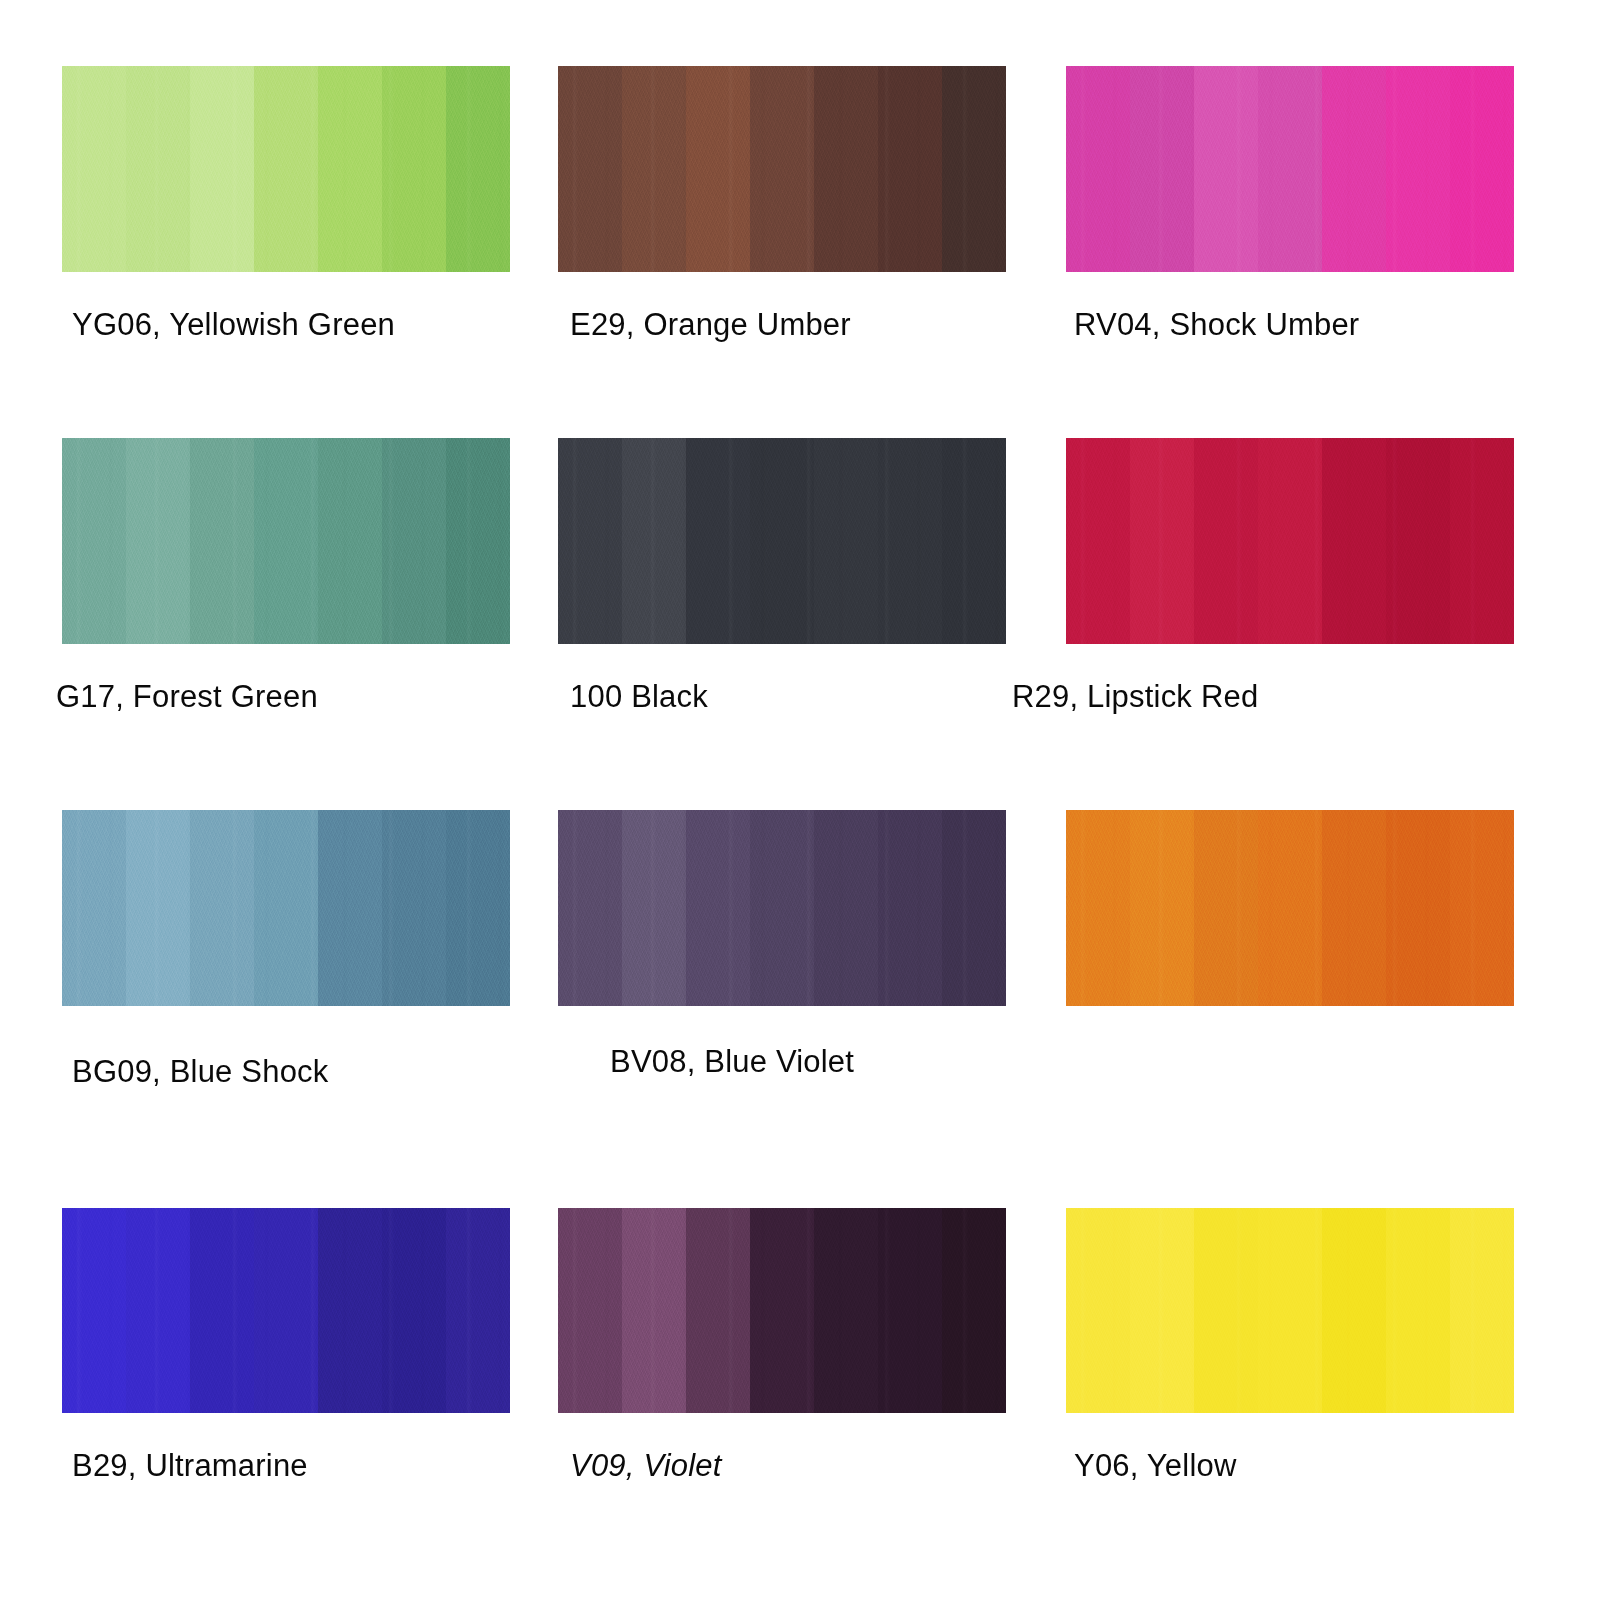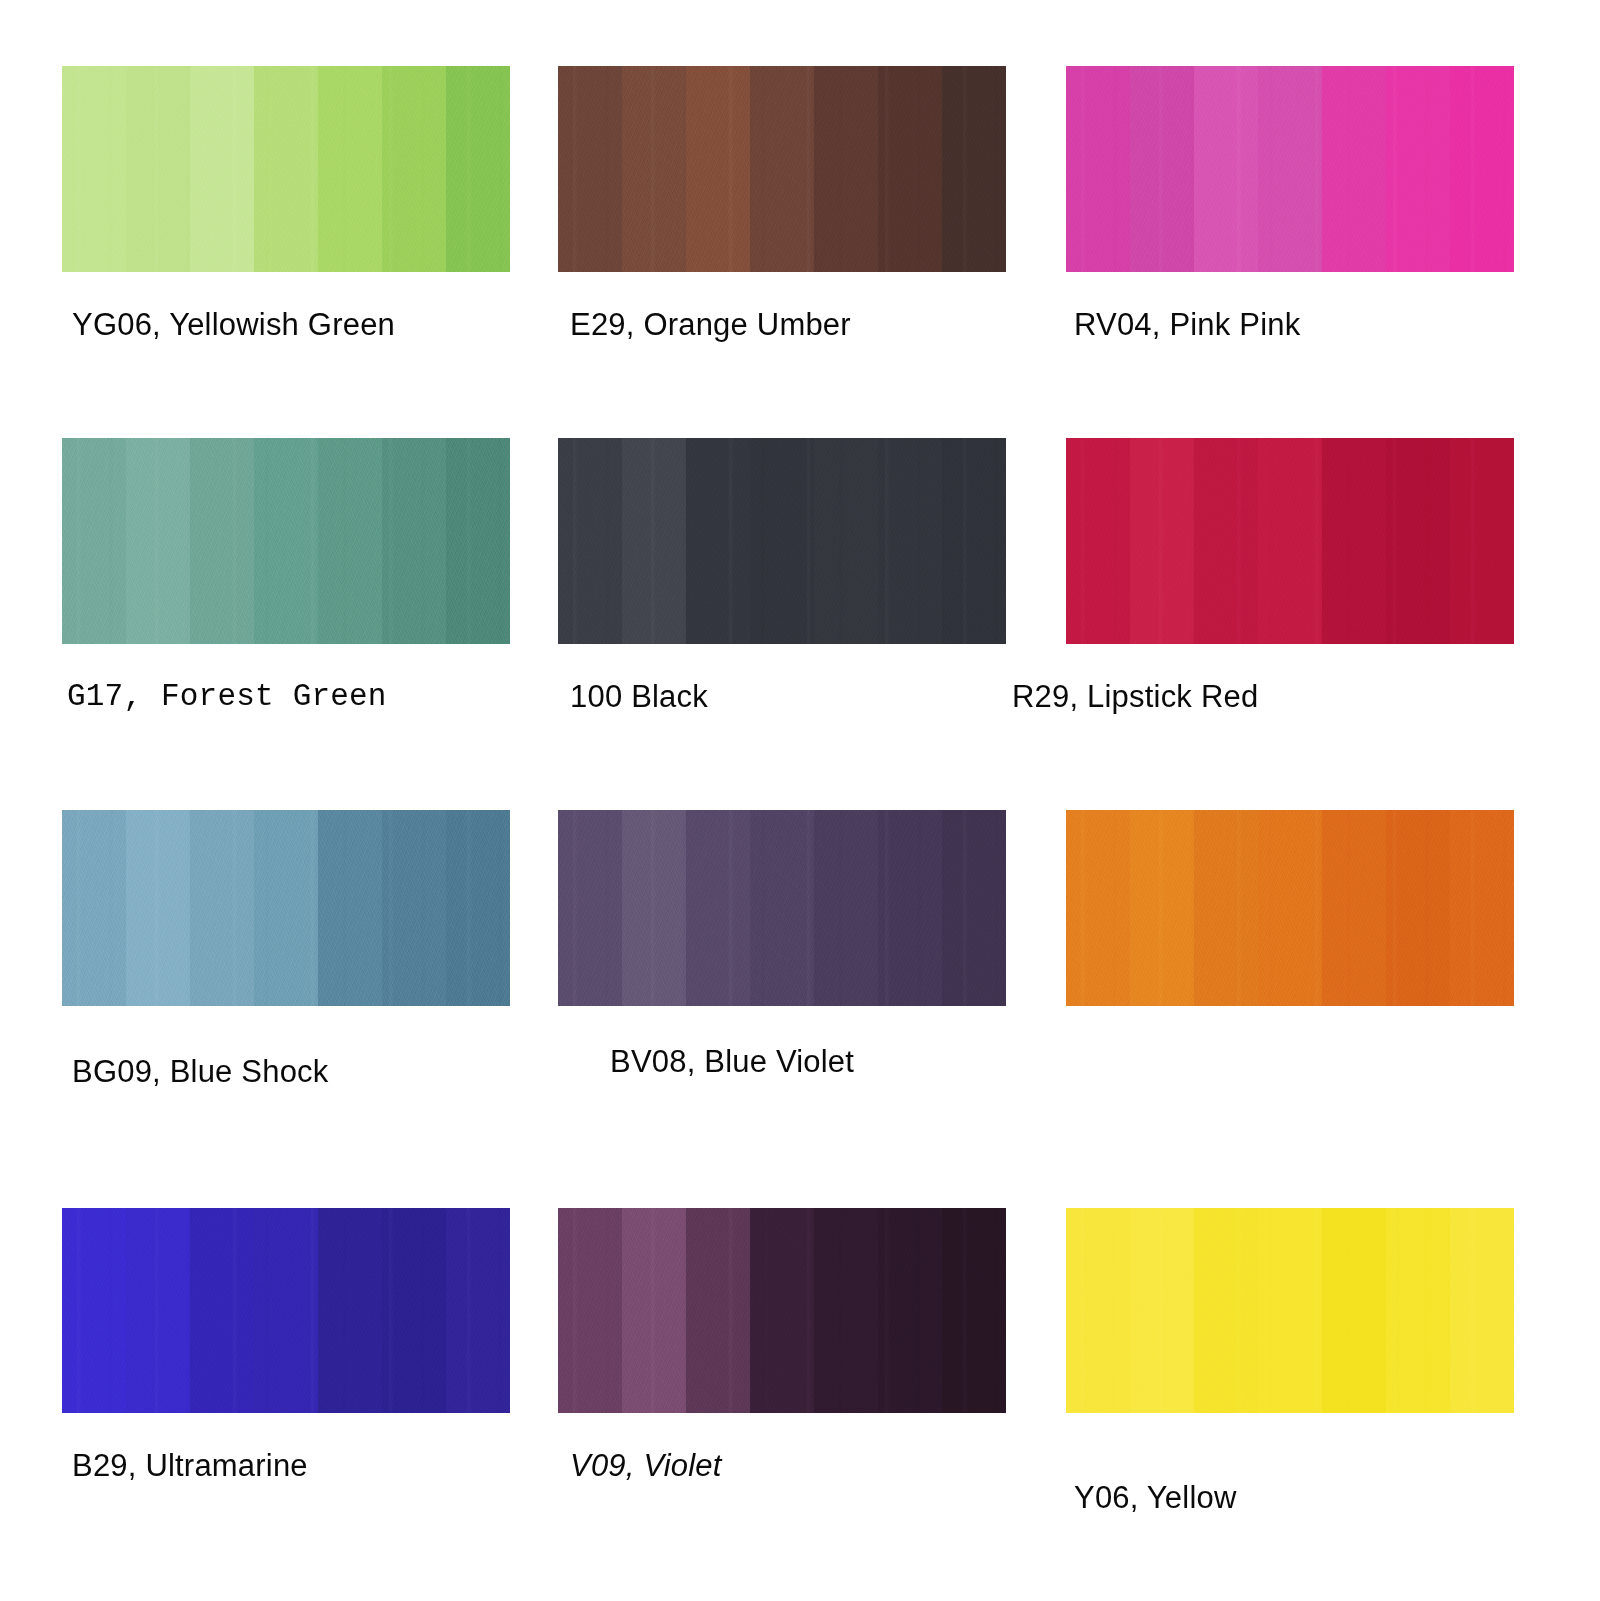--- a/index.html
+++ b/index.html
@@ -105,28 +105,28 @@
         <div class="grain"></div>
       </div>
     </div>
     <div class="swatch-label" style="left: 570px; top: 309px;">E29, Orange Umber</div>
     <div class="swatch-cell" style="left: 1066px; top: 66px; width: 448px; height: 206px;">
       <div class="swatch-chip" style="background: linear-gradient(90deg, rgb(214, 63, 168) 0%, rgb(214, 63, 168) 14.286%, rgb(207, 71, 169) 14.286%, rgb(207, 71, 169) 28.571%, rgb(217, 85, 179) 28.571%, rgb(217, 85, 179) 42.857%, rgb(213, 78, 174) 42.857%, rgb(213, 78, 174) 57.143%, rgb(226, 59, 168) 57.143%, rgb(226, 59, 168) 71.429%, rgb(232, 53, 167) 71.429%, rgb(232, 53, 167) 85.714%, rgb(234, 47, 164) 85.714%, rgb(234, 47, 164) 100%) rgb(230, 63, 171);">
         <div class="streaks"></div>
         <div class="grain"></div>
       </div>
     </div>
-    <div class="swatch-label" style="left: 1074px; top: 309px;">RV04, Pink Pink</div>
+    <div class="swatch-label" style="left: 1074px; top: 309px;">RV04, Shock Umber</div>
     <div class="swatch-cell" style="left: 62px; top: 438px; width: 448px; height: 206px;">
       <div class="swatch-chip" style="background: linear-gradient(90deg, rgb(116, 170, 155) 0%, rgb(116, 170, 155) 14.286%, rgb(124, 176, 161) 14.286%, rgb(124, 176, 161) 28.571%, rgb(111, 166, 149) 28.571%, rgb(111, 166, 149) 42.857%, rgb(100, 160, 143) 42.857%, rgb(100, 160, 143) 57.143%, rgb(94, 154, 136) 57.143%, rgb(94, 154, 136) 71.429%, rgb(86, 144, 129) 71.429%, rgb(86, 144, 129) 85.714%, rgb(77, 136, 120) 85.714%, rgb(77, 136, 120) 100%) rgb(95, 157, 141);">
         <div class="streaks"></div>
         <div class="grain"></div>
       </div>
     </div>
-    <div class="swatch-label" style="left: 67px; top: 681px; font-family: Liberation Mono, monospace;">G17, Forest Green</div>
+    <div class="swatch-label" style="left: 56px; top: 681px;">G17, Forest Green</div>
     <div class="swatch-cell" style="left: 558px; top: 438px; width: 448px; height: 206px;">
       <div class="swatch-chip" style="background: linear-gradient(90deg, rgb(58, 61, 69) 0%, rgb(58, 61, 69) 14.286%, rgb(66, 69, 77) 14.286%, rgb(66, 69, 77) 28.571%, rgb(51, 54, 62) 28.571%, rgb(51, 54, 62) 42.857%, rgb(49, 52, 59) 42.857%, rgb(49, 52, 59) 57.143%, rgb(52, 55, 62) 57.143%, rgb(52, 55, 62) 71.429%, rgb(50, 53, 60) 71.429%, rgb(50, 53, 60) 85.714%, rgb(47, 50, 57) 85.714%, rgb(47, 50, 57) 100%) rgb(52, 55, 61);">
         <div class="streaks"></div>
         <div class="grain"></div>
       </div>
     </div>
     <div class="swatch-label" style="left: 570px; top: 681px; text-align: center;">100 Black</div>
     <div class="swatch-cell" style="left: 1066px; top: 438px; width: 448px; height: 206px;">
       <div class="swatch-chip" style="background: linear-gradient(90deg, rgb(194, 24, 66) 0%, rgb(194, 24, 66) 14.286%, rgb(201, 32, 72) 14.286%, rgb(201, 32, 72) 28.571%, rgb(191, 23, 64) 28.571%, rgb(191, 23, 64) 42.857%, rgb(195, 26, 66) 42.857%, rgb(195, 26, 66) 57.143%, rgb(179, 18, 57) 57.143%, rgb(179, 18, 57) 71.429%, rgb(174, 16, 54) 71.429%, rgb(174, 16, 54) 85.714%, rgb(181, 18, 56) 85.714%, rgb(181, 18, 56) 100%) rgb(194, 20, 63);">
         <div class="streaks"></div>
@@ -167,14 +167,14 @@
         <div class="grain"></div>
       </div>
     </div>
     <div class="swatch-label" style="left: 570px; top: 1450px; font-style: italic;">V09, Violet</div>
     <div class="swatch-cell" style="left: 1066px; top: 1208px; width: 448px; height: 205px;">
       <div class="swatch-chip" style="background: linear-gradient(90deg, rgb(248, 230, 59) 0%, rgb(248, 230, 59) 14.286%, rgb(249, 232, 64) 14.286%, rgb(249, 232, 64) 28.571%, rgb(246, 228, 44) 28.571%, rgb(246, 228, 44) 42.857%, rgb(247, 229, 46) 42.857%, rgb(247, 229, 46) 57.143%, rgb(244, 226, 32) 57.143%, rgb(244, 226, 32) 71.429%, rgb(246, 229, 43) 71.429%, rgb(246, 229, 43) 85.714%, rgb(248, 231, 58) 85.714%, rgb(248, 231, 58) 100%) rgb(247, 229, 46);">
         <div class="streaks"></div>
         <div class="grain"></div>
       </div>
     </div>
-    <div class="swatch-label" style="left: 1074px; top: 1450px; margin-top: 32px;">Y06, Yellow</div>
+    <div class="swatch-label" style="left: 1074px; top: 1450px;">Y06, Yellow</div>
   </div>
 
 </body></html>

